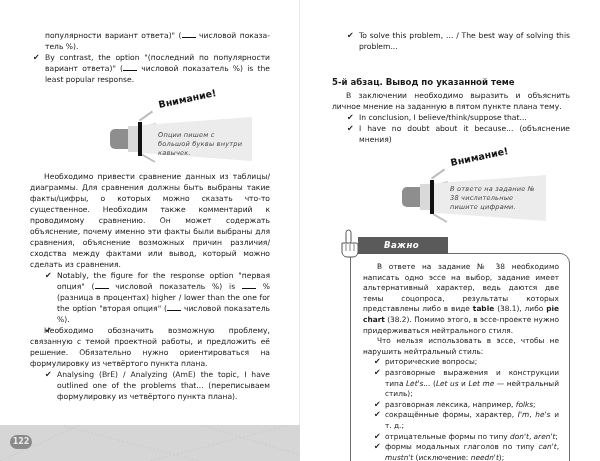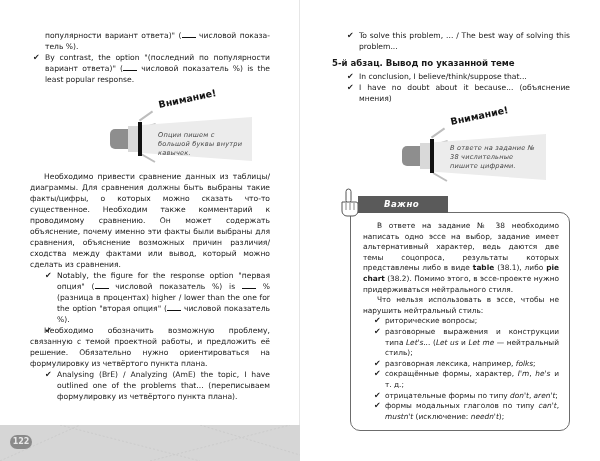--- a/index.html
+++ b/index.html
@@ -122,21 +122,22 @@
 
   <div class="page page-right">
     <div class="content">
       <ul class="check-list indent-list">
         <li>
           <span class="tick">✔</span>
           <span>To solve this problem, ... / The best way of solving this problem...</span>
         </li>
       </ul>
 
-      <h3 class="section" style="margin-top:5px;">5-й абзац. Вывод по указанной теме</h3>
+      <h3 class="section" style="margin-top:24px;">5-й абзац. Вывод по указанной теме</h3>
+      <p class="para">В заключении необходимо выразить и объяснить личное мнение на заданную в пятом пункте плана тему.</p>
       <ul class="check-list indent-list">
         <li>
           <span class="tick">✔</span>
           <span>In conclusion, I believe/think/suppose that...</span>
         </li>
         <li>
           <span class="tick">✔</span>
           <span>I have no doubt about it because... (объяснение мнения)</span>
         </li>
       </ul>

